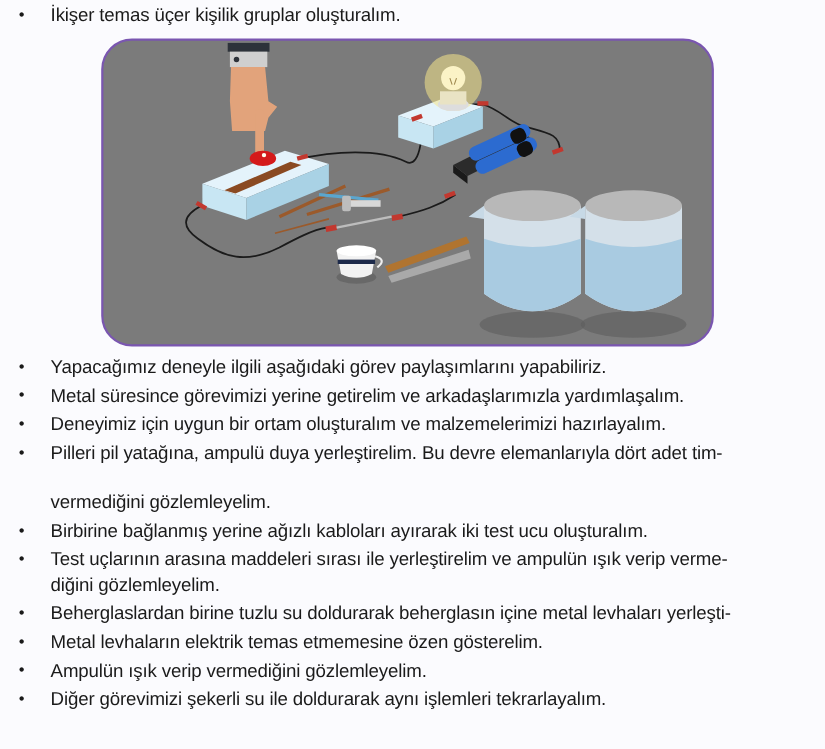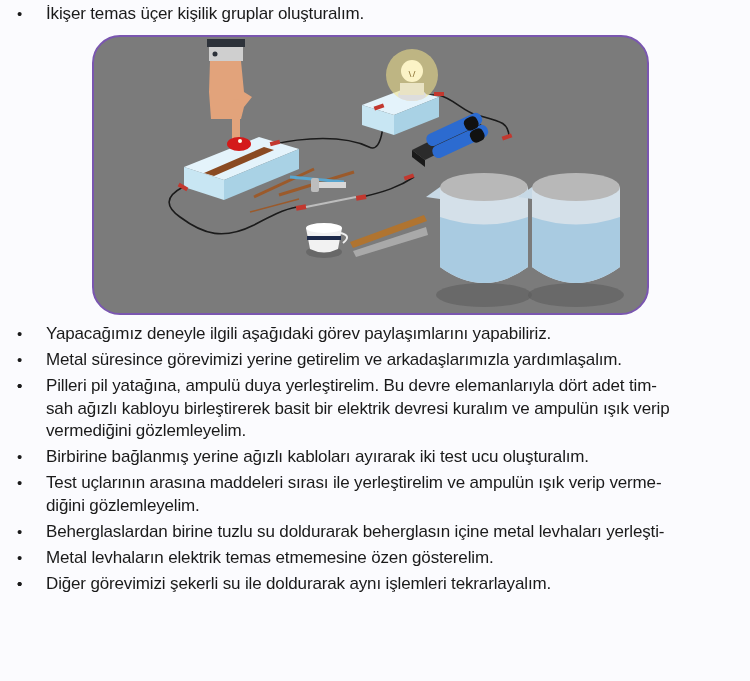--- a/index.html
+++ b/index.html
@@ -179,25 +179,26 @@
   <li class="bullet-item">
     <span class="bullet-dot">•</span>
     <span>Yapacağımız deneyle ilgili aşağıdaki görev paylaşımlarını yapabiliriz.</span>
   </li>
   <li class="bullet-item">
     <span class="bullet-dot">•</span>
     <span>Metal süresince görevimizi yerine getirelim ve arkadaşlarımızla yardımlaşalım.</span>
   </li>
   <li class="bullet-item">
     <span class="bullet-dot">•</span>
+    <span>Deneyimiz için uygun bir ortam oluşturalım ve malzemelerimizi hazırlayalım.</span>
   </li>
   <li class="bullet-item">
     <span class="bullet-dot">•</span>
     <span>Pilleri pil yatağına, ampulü duya yerleştirelim. Bu devre elemanlarıyla dört adet tim-</span><br>
-    <span>sah ağızlı kabloyu birleştirerek basit bir elektrik devresi kuralım ve ampulün ışık verip</span><br>
+    <br>
     <span>vermediğini gözlemleyelim.</span>
   </li>
   <li class="bullet-item">
     <span class="bullet-dot">•</span>
     <span>Birbirine bağlanmış yerine ağızlı kabloları ayırarak iki test ucu oluşturalım.</span>
   </li>
   <li class="bullet-item">
     <span class="bullet-dot">•</span>
     <span>Test uçlarının arasına maddeleri sırası ile yerleştirelim ve ampulün ışık verip verme-</span><br>
     <span>diğini gözlemleyelim.</span>
@@ -205,18 +206,19 @@
   <li class="bullet-item">
     <span class="bullet-dot">•</span>
     <span>Beherglaslardan birine tuzlu su doldurarak beherglasın içine metal levhaları yerleşti-</span><br>
   </li>
   <li class="bullet-item">
     <span class="bullet-dot">•</span>
     <span>Metal levhaların elektrik temas etmemesine özen gösterelim.</span>
   </li>
   <li class="bullet-item">
     <span class="bullet-dot">•</span>
+    <span>Ampulün ışık verip vermediğini gözlemleyelim.</span>
   </li>
   <li class="bullet-item">
     <span class="bullet-dot">•</span>
     <span>Diğer görevimizi şekerli su ile doldurarak aynı işlemleri tekrarlayalım.</span>
   </li>
 </ul>
 
 </body></html>

